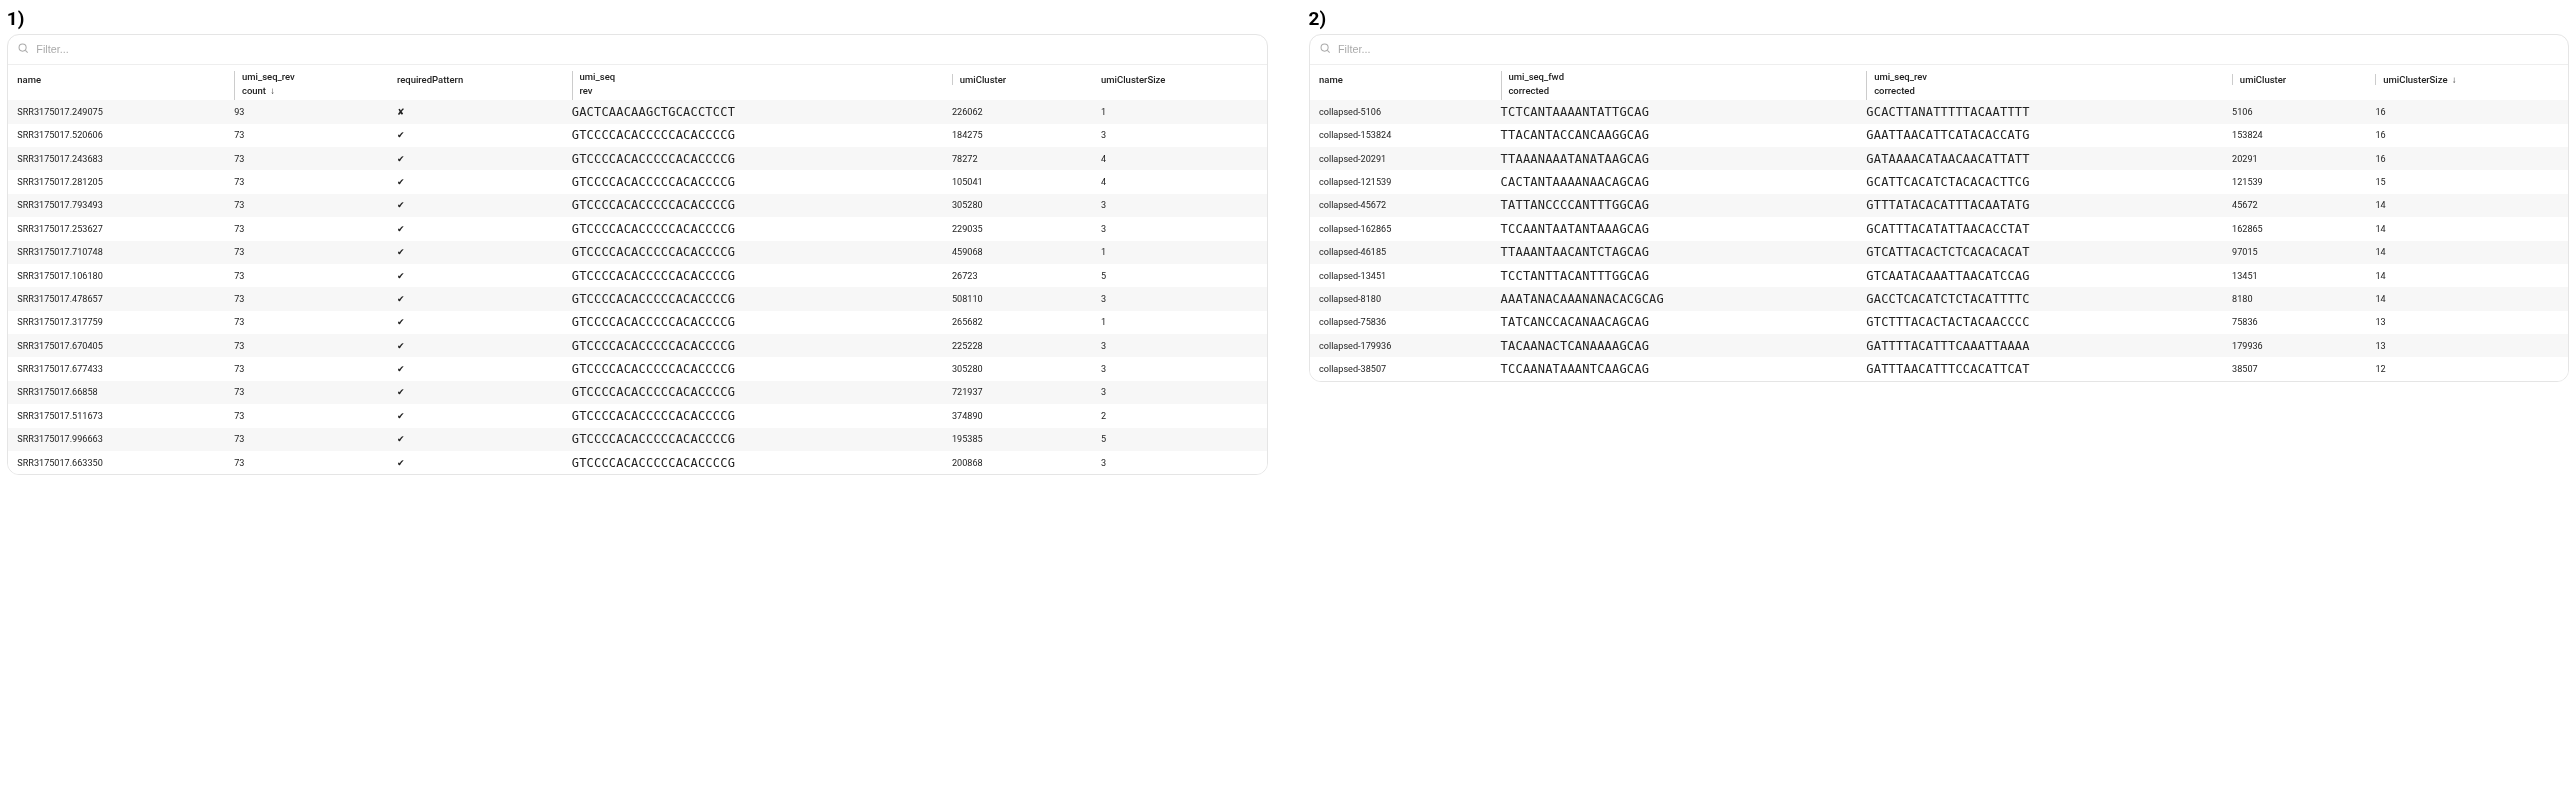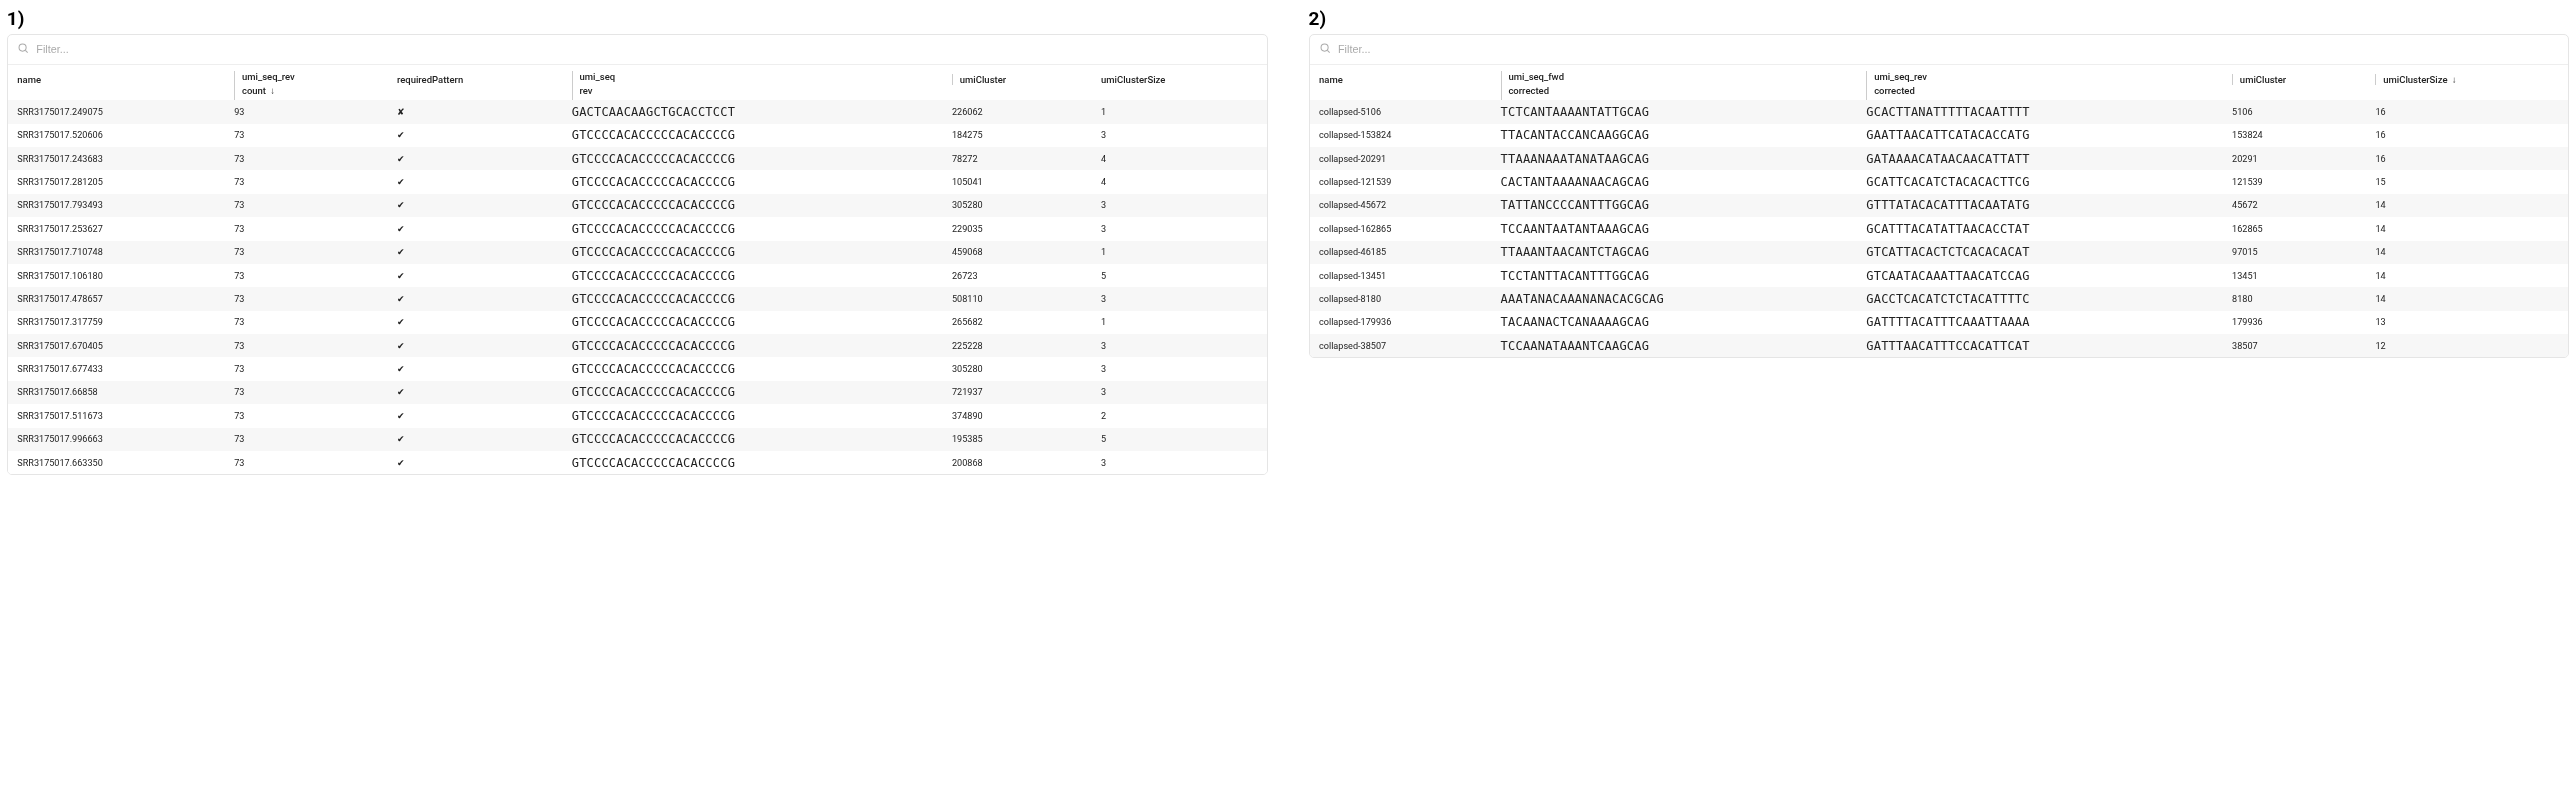--- a/index.html
+++ b/index.html
@@ -20,21 +20,21 @@
       position: relative;
     }
     .panel-label {
       font-size: 19px;
       font-weight: 700;
       margin-bottom: 4.1px;
       color: #000;
     }
     .table-container {
       border: 0.7px solid #e5e5e5;
-      border-radius: 5px;
+      border-radius: 12px;
       background: #fff;
       overflow: hidden;
     }
     .filter-bar {
       display: flex;
       align-items: center;
       padding: 6.8px 9.5px;
       border-bottom: 0.7px solid #eee;
       gap: 6.8px;
     }
@@ -414,20 +414,27 @@
             <td>14</td>
           </tr>
           <tr>
             <td>collapsed-8180</td>
             <td class="mono">AAATANACAAANANACACGCAG</td>
             <td class="mono">GACCTCACATCTCTACATTTTC</td>
             <td>8180</td>
             <td>14</td>
           </tr>
           <tr>
+            <td>collapsed-75836</td>
+            <td class="mono">TATCANCCACANAACAGCAG</td>
+            <td class="mono">GTCTTTACACTACTACAACCCC</td>
+            <td>75836</td>
+            <td>13</td>
+          </tr>
+          <tr>
             <td>collapsed-179936</td>
             <td class="mono">TACAANACTCANAAAAGCAG</td>
             <td class="mono">GATTTTACATTTCAAATTAAAA</td>
             <td>179936</td>
             <td>13</td>
           </tr>
           <tr>
             <td>collapsed-38507</td>
             <td class="mono">TCCAANATAAANTCAAGCAG</td>
             <td class="mono">GATTTAACATTTCCACATTCAT</td>

